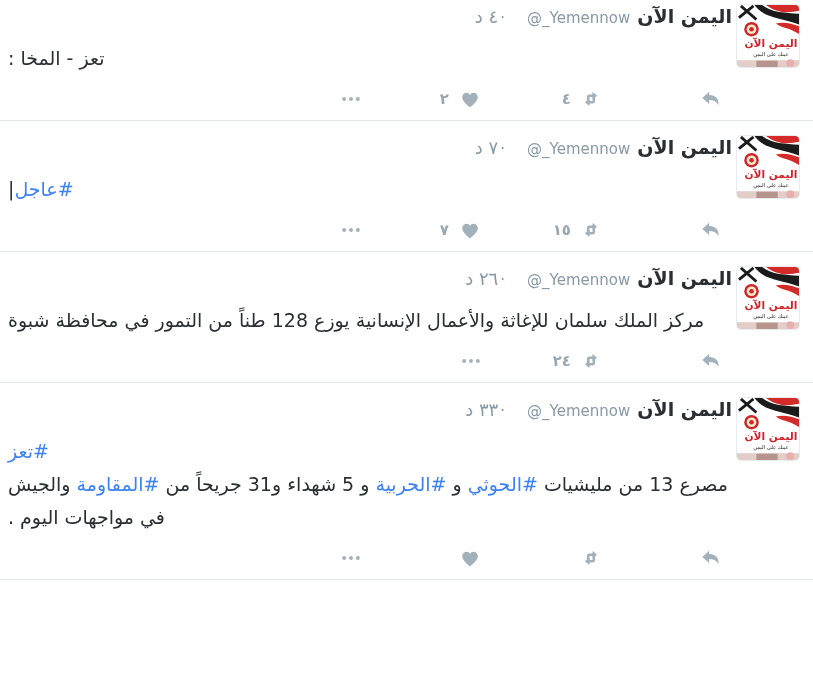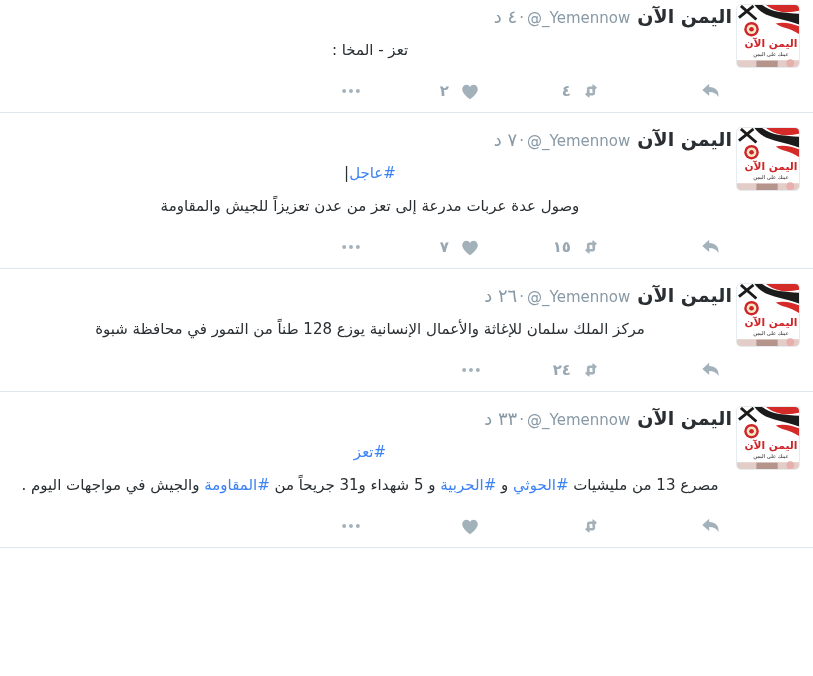--- a/index.html
+++ b/index.html
@@ -20,28 +20,28 @@
   .avatar-col { width:64px; flex:0 0 64px; margin-left:4px; }
   .avatar {
     width:64px; height:64px; border-radius:5px; overflow:hidden;
     border:1px solid #e6ebef; background:#fff; cursor:pointer;
   }
   .avatar svg { display:block; width:100%; height:100%; }
   .content { flex:1 1 auto; min-width:0; }
   .tweet-header { line-height:24px; white-space:nowrap; }
   .name { font-size:19px; font-weight:bold; color:#292f33; cursor:pointer; }
   .handle {
-    font-size:15px; color:#8899a6; margin:0 7px 0 1px;
+    font-size:15px; color:#8899a6; margin:0 7px 0 20px;
     direction:ltr; unicode-bidi:isolate; display:inline-block; cursor:pointer;
   }
   .sep { font-size:15px; color:#8899a6; margin:0 2px; }
   .time { font-size:18px; color:#8899a6; cursor:pointer; }
   .body {
-    font-size:15px; line-height:33px; color:#292f33;
-    margin-top:4px; text-align:center;
+    font-size:19px; line-height:33px; color:#292f33;
+    margin-top:12px; text-align:left;
   }
   .hashtag { color:#3b82f6; cursor:pointer; }
   .actions { display:flex; direction:rtl; align-items:center; margin-top:11px; height:26px; }
   .action {
     width:120px; flex:0 0 120px; display:flex; direction:rtl;
     align-items:center; padding-right:10px; cursor:pointer;
   }
   .action svg { width:22px; height:22px; fill:#a3b1bb; flex:0 0 auto; }
   .action.like svg { width:24px; height:24px; }
   .count {
@@ -136,21 +136,21 @@
           <rect x="0" y="57" width="64" height="7" fill="#e3cdc9"></rect>
           <rect x="20" y="57.5" width="22" height="6.5" fill="#b5948c"></rect>
           <circle cx="55" cy="60" r="4" fill="#e8b0ad"></circle>
         </svg>
       </div>
     </div>
     <div class="content">
       <div class="tweet-header">
         <span class="name">اليمن الآن</span><span class="handle">@_Yemennow</span><span class="sep">·</span><span class="time">٧ د</span>
       </div>
-      <div class="body"><span class="hashtag">#عاجل</span><span>|</span><br><span>وصول عدة عربات مدرعة إلى تعز من عدن تعزيزاً للجيش والمقاومة</span></div>
+      <div class="body"><span class="hashtag">#عاجل</span><span>|</span><br></div>
       <div class="actions">
         <div class="action reply">
           <svg viewBox="0 0 24 24">
             <path d="M10 4 L2.5 10.8 10 17.5 V13.2 c4.8 0 8.2 1.6 10.2 5.3 .6-6.8-3.4-10.6-10.2-10.8 Z"></path>
           </svg>
         </div>
         <div class="action rt">
           <svg viewBox="0 0 24 24">
             <path d="M7.5 17.8 V10 a2.8 2.8 0 0 1 2.8 -2.8 h3.4 V4.4 l4.9 4.1 -4.9 4.1 V9.8 h-3 a0.4 0.4 0 0 0 -0.4 0.4 v7.6 Z"></path>
             <path d="M16.5 6.2 V14 a2.8 2.8 0 0 1 -2.8 2.8 h-3.4 v2.8 L5.4 15.5 l4.9 -4.1 v2.8 h3 a0.4 0.4 0 0 0 0.4 -0.4 V6.2 Z"></path>

